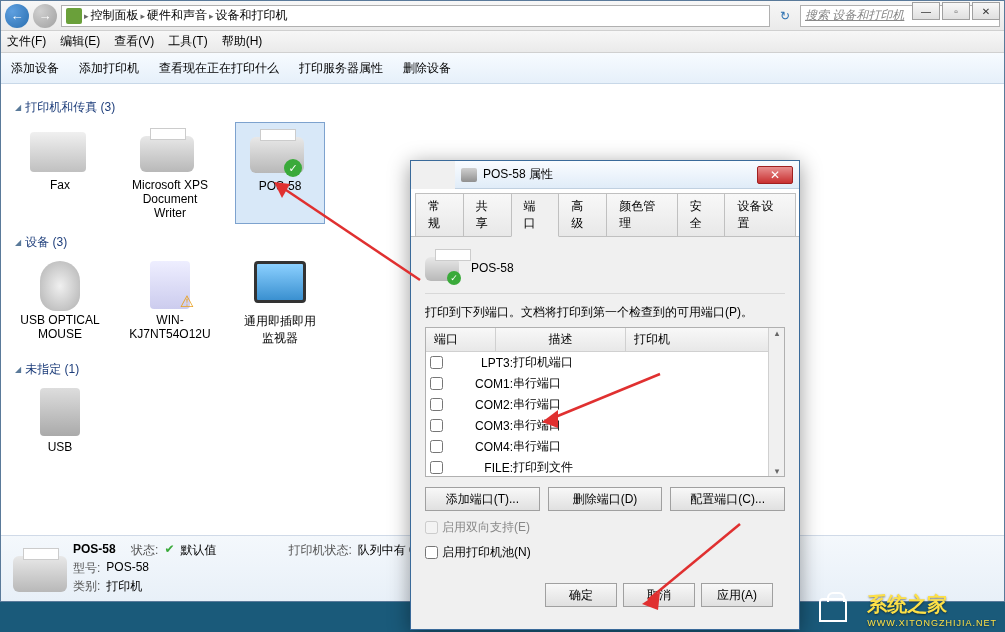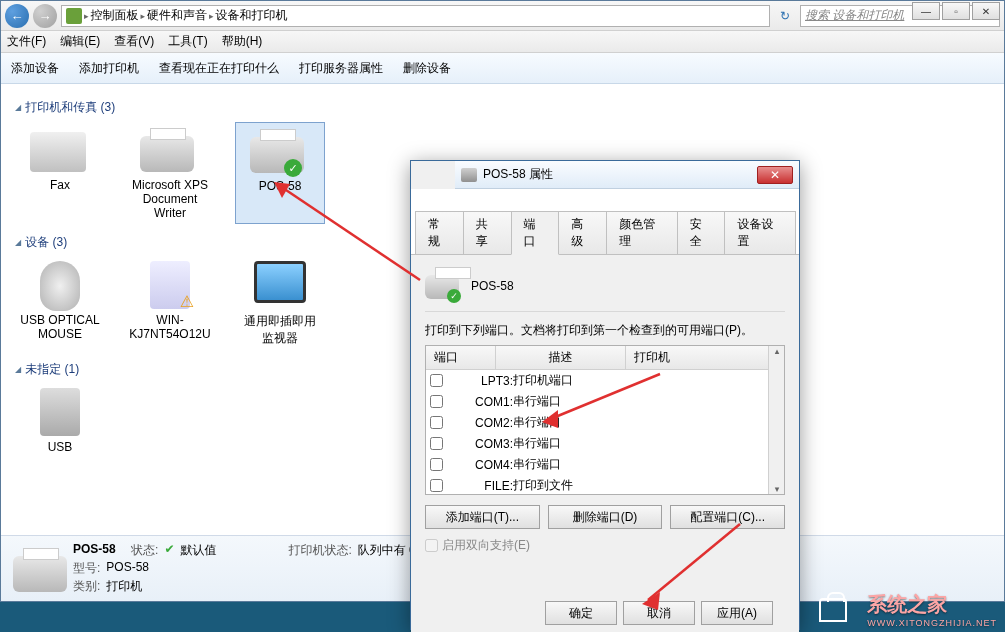--- a/index.html
+++ b/index.html
@@ -31,31 +31,31 @@
 .pc-icon { background:linear-gradient(#eef,#cce); width:40px; height:48px; border-radius:4px; margin:0 auto; position:relative; }
 .pc-icon::after { content:'⚠'; position:absolute; bottom:-2px; right:-4px; font-size:16px; color:#e8a020; }
 .monitor-icon { width:52px; height:42px; background:linear-gradient(#8bd0ff,#3a90d0); border:3px solid #333; border-radius:4px; margin:0 auto; }
 .box-icon { width:40px; height:48px; background:linear-gradient(#ddd,#aaa); border-radius:4px; margin:0 auto; }
 .green-check { position:absolute; bottom:0; right:8px; width:18px; height:18px; border-radius:50%; background:#3aaa3a; color:#fff; display:flex; align-items:center; justify-content:center; font-size:11px; }
 .details-bar { position:absolute; left:0; right:0; bottom:0; height:66px; background:linear-gradient(#f4f8fc,#e8f0f8); border-top:1px solid #d0dae8; display:flex; align-items:center; padding:6px 12px; gap:10px; }
 .details-icon { width:50px; height:46px; }
 .details-text { display:flex; flex-direction:column; gap:1px; }
 .details-text .row { display:flex; gap:6px; }
 .details-text .lbl { color:#555; }
-.watermark { position:absolute; bottom:4px; right:8px; color:#fca5a5; font-size:16px; display:flex; align-items:center; gap:20px; text-shadow:0 1px 2px rgba(0,0,0,.5); }
+.watermark { position:absolute; bottom:4px; right:8px; color:#fde047; font-size:16px; display:flex; align-items:center; gap:20px; text-shadow:0 1px 2px rgba(0,0,0,.5); }
 .wm-icon { width:28px; height:24px; border:2px solid #fff; border-radius:4px 4px 0 0; position:relative; }
 .wm-icon::before { content:''; position:absolute; top:-8px; left:6px; width:14px; height:8px; border:2px solid #fff; border-bottom:none; border-radius:6px 6px 0 0; }
 
 
 .dialog { position:absolute; top:160px; left:410px; width:390px; height:470px; background:#f0f0f0; border:1px solid #3a6a9a; box-shadow:0 4px 20px rgba(0,0,0,.4); }
 .dlg-title { height:28px; background:linear-gradient(#fafcff,#e0ecf8); display:flex; align-items:center; padding:0 6px; gap:6px; border-bottom:1px solid #c0d0e0;margin-left:44px; }
 .dlg-title-icon { width:16px; height:14px; background:linear-gradient(#d0d0d0,#909090); border-radius:2px; }
 .dlg-close { margin-left:auto; width:36px; height:18px; background:linear-gradient(#e89090,#c83030); border:1px solid #a02020; color:#fff; display:flex; align-items:center; justify-content:center; border-radius:2px; }
 .tab-strip { display:flex; background:#fff; padding:4px 4px 0; border-bottom:1px solid #c0c0c0; }
-.tab { padding:4px 12px; border:1px solid #c0c0c0; border-bottom:none; background:linear-gradient(#f8f8f8,#e8e8e8); margin-right:-1px; position:relative;margin-top:18px; }
+.tab { padding:4px 12px; border:1px solid #c0c0c0; border-bottom:none; background:linear-gradient(#f8f8f8,#e8e8e8); margin-right:-1px; position:relative; }
 .tab.active { background:#f0f0f0; z-index:2; border-bottom:1px solid #f0f0f0; margin-bottom:-1px; }
 .dlg-body { padding:12px 14px; background:#f0f0f0; height:380px; position:relative; }
 .dlg-printer-row { display:flex; align-items:center; gap:10px; padding:4px 0 10px; border-bottom:1px solid #d8d8d8; margin-bottom:10px; }
 .dlg-printer-icon { width:36px; height:30px; position:relative; }
 .dlg-printer-icon .green-check { width:14px; height:14px; font-size:9px; right:0; bottom:-2px; }
 .port-list { border:1px solid #b0b0b0; background:#fff; height:150px; overflow:hidden; position:relative; margin-top:6px; }
 .port-head { display:flex; background:linear-gradient(#f8f8f8,#e8e8e8); border-bottom:1px solid #d0d0d0; }
 .port-head div { padding:3px 8px; border-right:1px solid #d0d0d0; }
 .ph-port { width:70px; } .ph-desc { width:130px;text-align:center; } .ph-printer { flex:1; }
 .port-rows { }
@@ -270,20 +270,24 @@
     </div>
     <div class="btn-row">
       <div class="win-btn">添加端口(T)...</div>
       <div class="win-btn">删除端口(D)</div>
       <div class="win-btn">配置端口(C)...</div>
     </div>
     <div class="chk-row">
       <input type="checkbox" disabled="" style="">
       <span>启用双向支持(E)</span>
     </div>
+    <div class="chk-row enabled">
+      <input type="checkbox" style="">
+      <span>启用打印机池(N)</span>
+    </div>
     <div class="dlg-footer">
       <div class="win-btn">确定</div>
       <div class="win-btn">取消</div>
       <div class="win-btn">应用(A)</div>
     </div>
   </div>
 </div>
 
 <svg class="arrow" style="top:180px;left:270px" width="160" height="110">
   <line class="arrow-line" x1="150" y1="100" x2="10" y2="6"></line>

